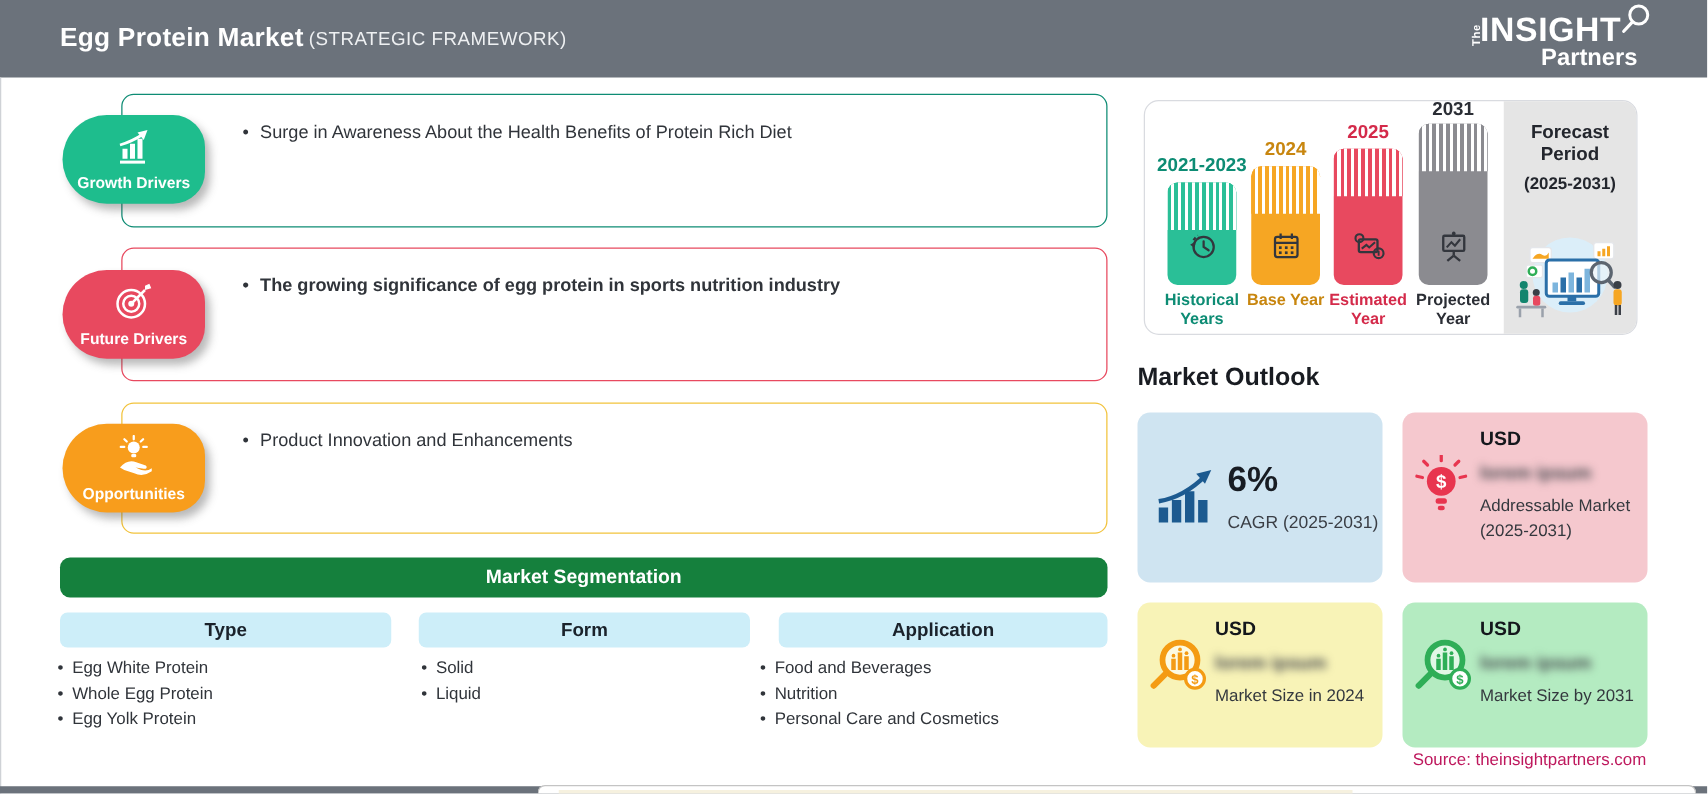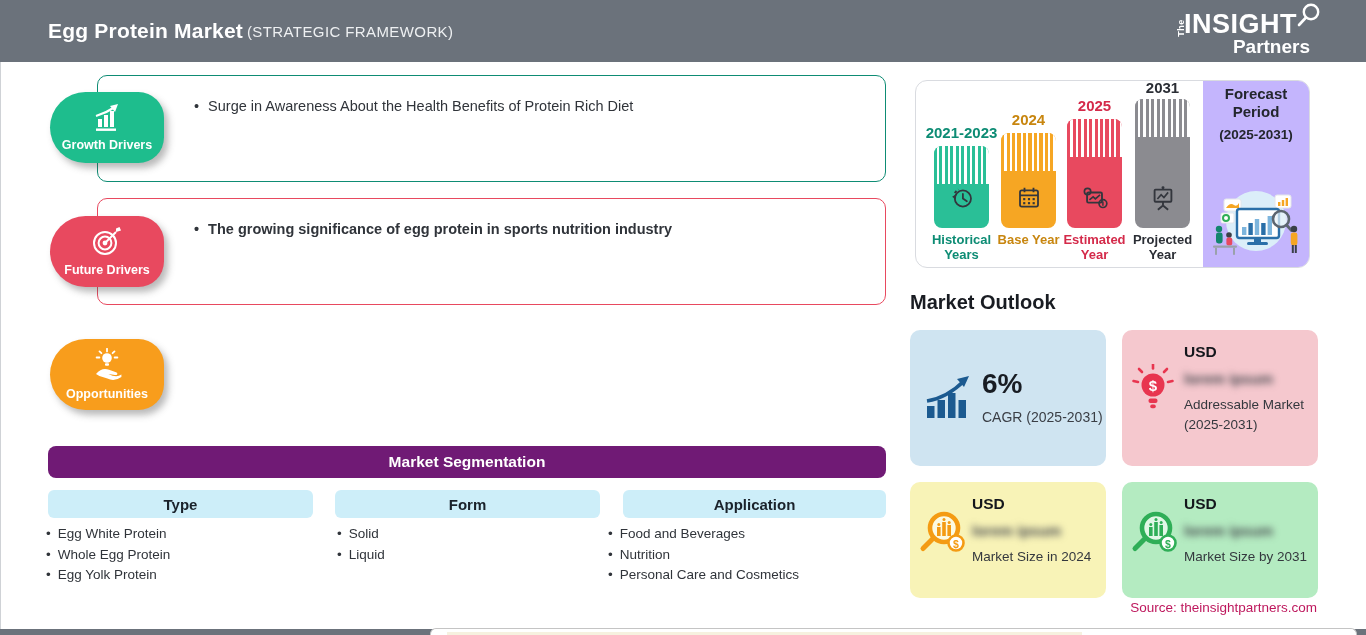--- a/index.html
+++ b/index.html
@@ -23,34 +23,34 @@
   .fbox { position:absolute; left:97px; width:789px; background:#fff;
           border:1.6px solid var(--bc); border-radius:10px; }
   .fbox .points { padding:20px 24px 0 96px; font-size:14.5px; color:#30343a; line-height:21px; }
   .point::before { content:"•"; margin-right:9px; }
   .badge { position:absolute; left:50px; width:114px; height:71px;
            border-radius:36px 26px 26px 36px; background:var(--bg);
            box-shadow:4px 5px 7px rgba(70,70,70,.38);
            display:flex; flex-direction:column; align-items:center; justify-content:center; gap:2px; color:#fff; }
   .badge-label { font-size:12.5px; font-weight:bold; white-space:nowrap; }
   
-  .seg-bar { position:absolute; left:48px; top:446px; width:838px; height:32px; background:#701a75;
+  .seg-bar { position:absolute; left:48px; top:446px; width:838px; height:32px; background:#15803d;
              border-radius:8px; display:flex; align-items:center; justify-content:center;
              color:#fff; font-weight:bold; font-size:15.5px; }
   .pill { position:absolute; top:490px; height:28px; background:#cdeef9; border-radius:6px;
           display:flex; align-items:center; justify-content:center; font-weight:bold; font-size:15px; color:#1a222b; }
   .seg-list { position:absolute; top:524px; margin:0; padding:0; list-style:none;
               font-size:13.5px; color:#30343a; }
   .seg-list li { line-height:20.5px; }
   .seg-list li::before { content:"•"; margin-right:7px; }
   
   .tl-panel { position:absolute; left:915px; top:80px; width:395px; height:188px; background:#fff;
               border:1px solid #d9dbe0; border-radius:12px; }
-  .tl-forecast { position:absolute; right:0; top:0; width:106px; height:186px; background:#c4b5fd;
-                 border-radius:0 11px 11px 0; text-align:center; padding-top:4px; }
+  .tl-forecast { position:absolute; right:0; top:0; width:106px; height:186px; background:#e5e5e5;
+                 border-radius:0 11px 11px 0; text-align:center; padding-top:16px; }
   .fc-line { font-size:15px; font-weight:bold; color:#23262d; line-height:18px; }
   .fc-range { font-size:13.5px; font-weight:bold; color:#23262d; margin-top:6px; }
   .fc-illo { position:absolute; bottom:4px; left:6px; }
   .tl-bar { position:absolute; top:0; width:55px; height:100%; }
   .tl-year { position:absolute; left:-18px; width:91px; text-align:center; font-size:15px; font-weight:bold; }
   .tl-col { position:absolute; left:0; width:55px; background:var(--c); border-radius:8px; }
   .tl-stripes { height:38px; border-radius:8px 8px 0 0;
                 background:repeating-linear-gradient(90deg, var(--c) 0 3px, #ffffff 3px 5.5px); }
   .tl-icon { position:absolute; left:50%; transform:translateX(-50%); bottom:12px; }
   .tl-caption { position:absolute; top:151px; left:-10px; width:75px; text-align:center;
@@ -133,20 +133,25 @@
         <circle cx="15" cy="17" r="11" stroke="#fff" stroke-width="2" fill="none"></circle>
         <circle cx="15" cy="17" r="6.4" stroke="#fff" stroke-width="2" fill="none"></circle>
         <circle cx="15" cy="17" r="2.4" fill="#fff"></circle>
         <line x1="15" y1="17" x2="26" y2="6" stroke="#fff" stroke-width="2"></line>
         <path d="M26 6 l5 -1.5 -1.5 -3.5 -3.5 1.5 z" fill="#fff"></path>
       </svg>
     </span>
     <span class="badge-label">Future Drivers</span>
   </div>
 
+  <div class="fbox" style="top: 322px; height: 105px; --bc: #f2c33d;">
+    <div class="points">
+      <div class="point">Product Innovation and Enhancements</div>
+    </div>
+  </div>
   <div class="badge" style="top: 339px; --bg: #f89d1c;">
     <span>
       <svg width="36" height="33" viewBox="0 0 36 33">
         <g stroke="#fff" stroke-width="1.8" stroke-linecap="round">
           <line x1="18" y1="0.8" x2="18" y2="3.4"></line>
           <line x1="10.5" y1="3.4" x2="12.4" y2="5.2"></line>
           <line x1="25.5" y1="3.4" x2="23.6" y2="5.2"></line>
           <line x1="7.6" y1="9.5" x2="10.4" y2="9.5"></line>
           <line x1="25.6" y1="9.5" x2="28.4" y2="9.5"></line>
         </g>

